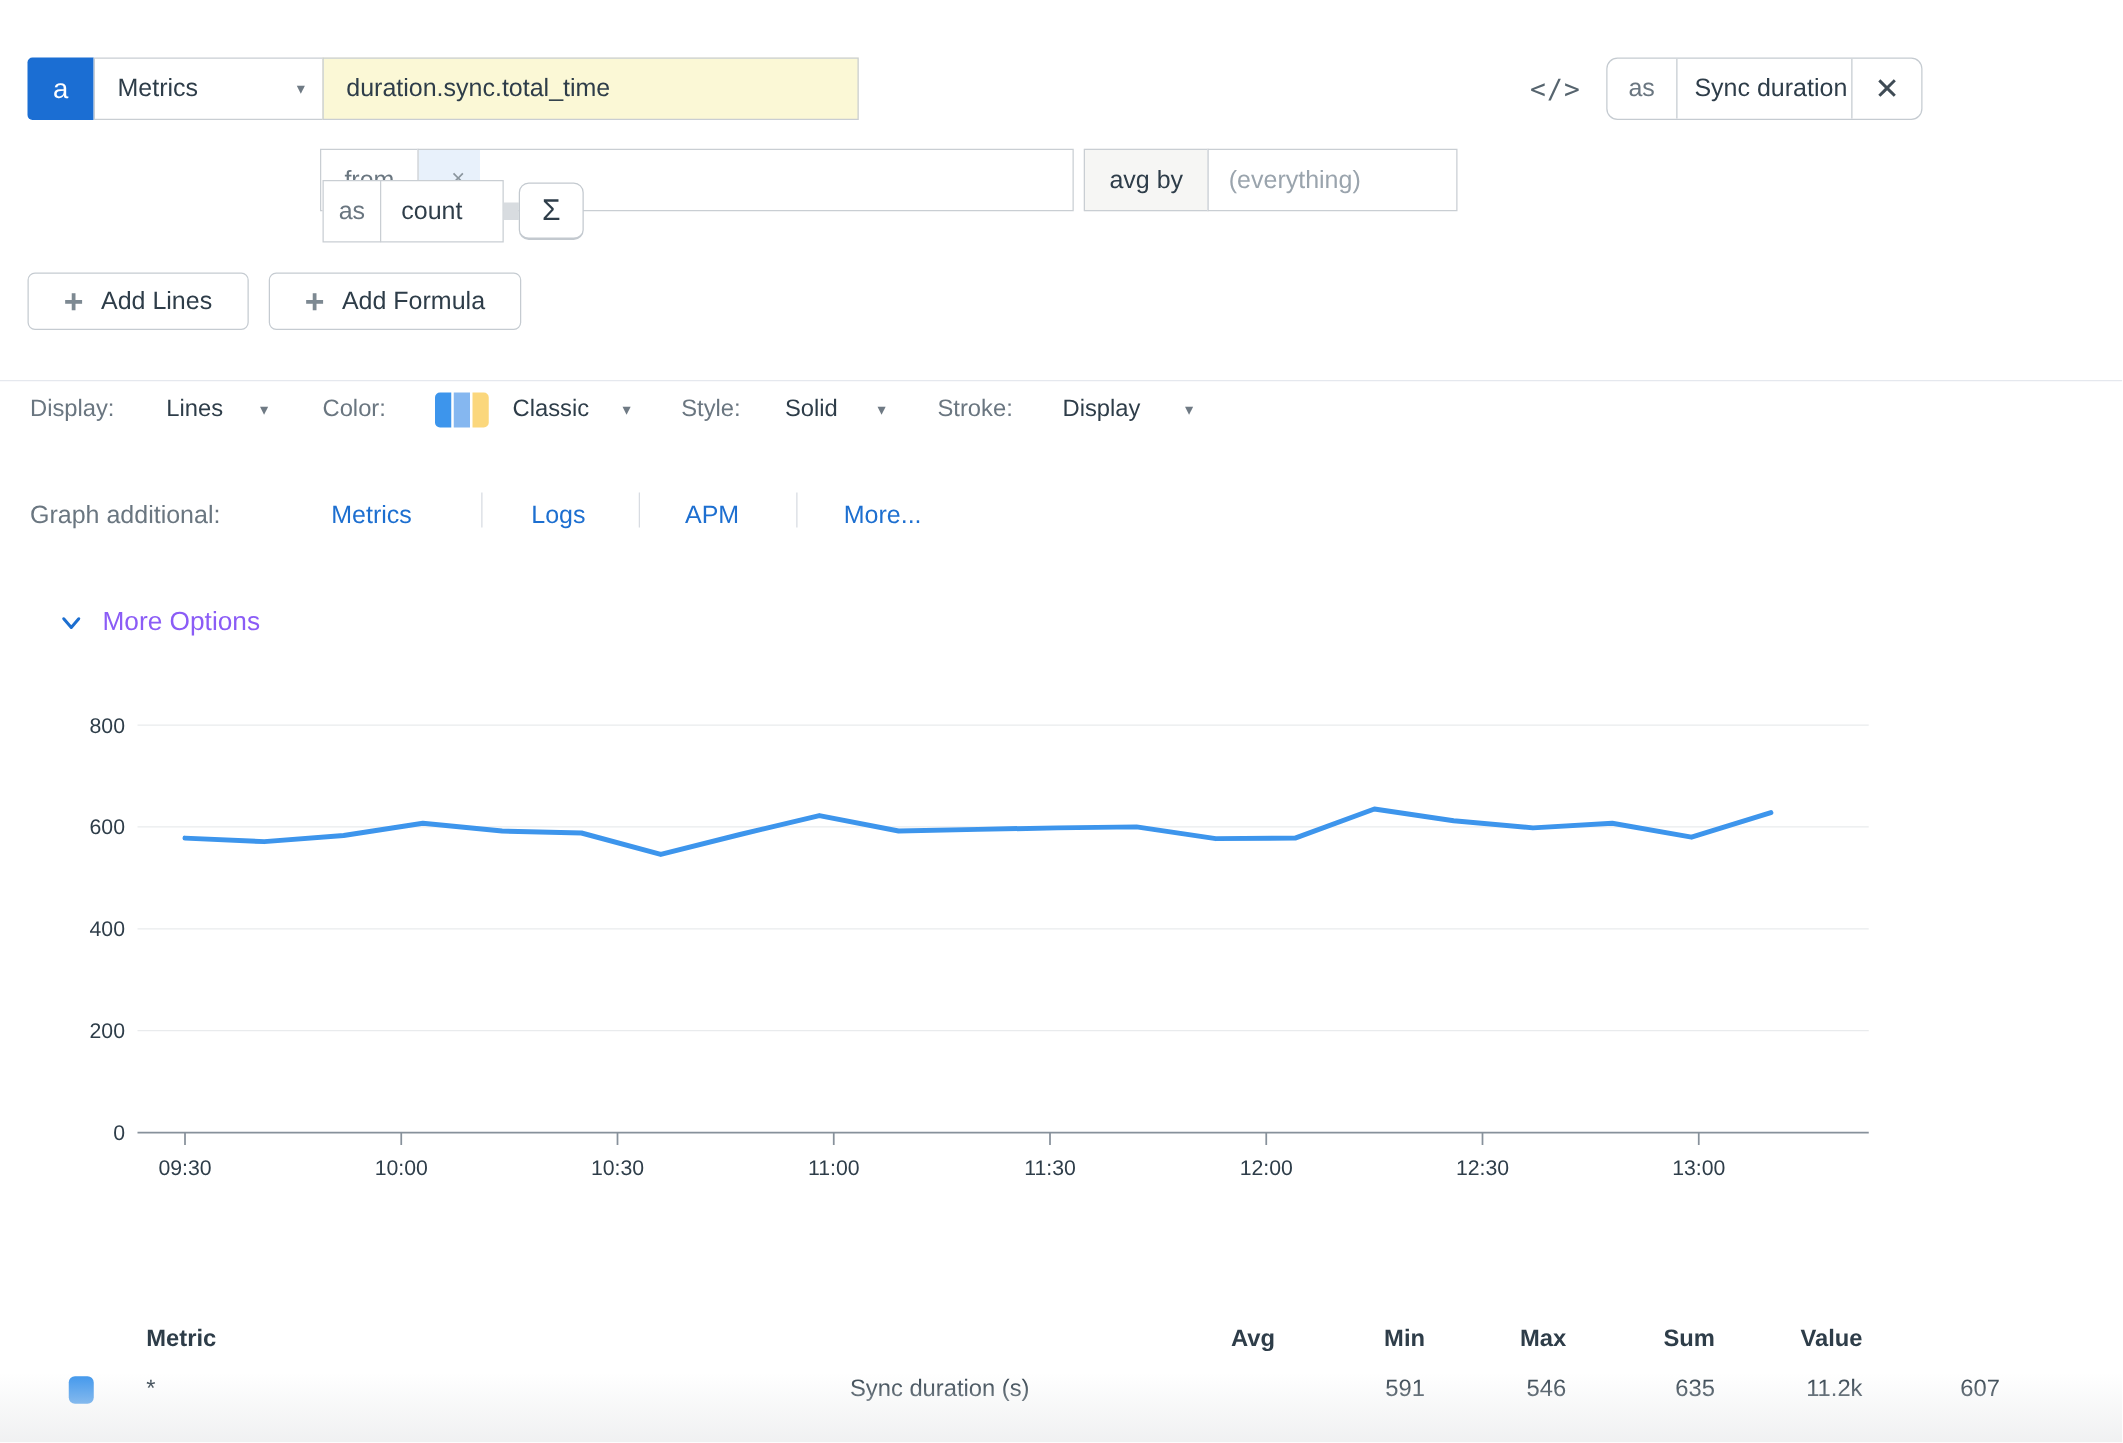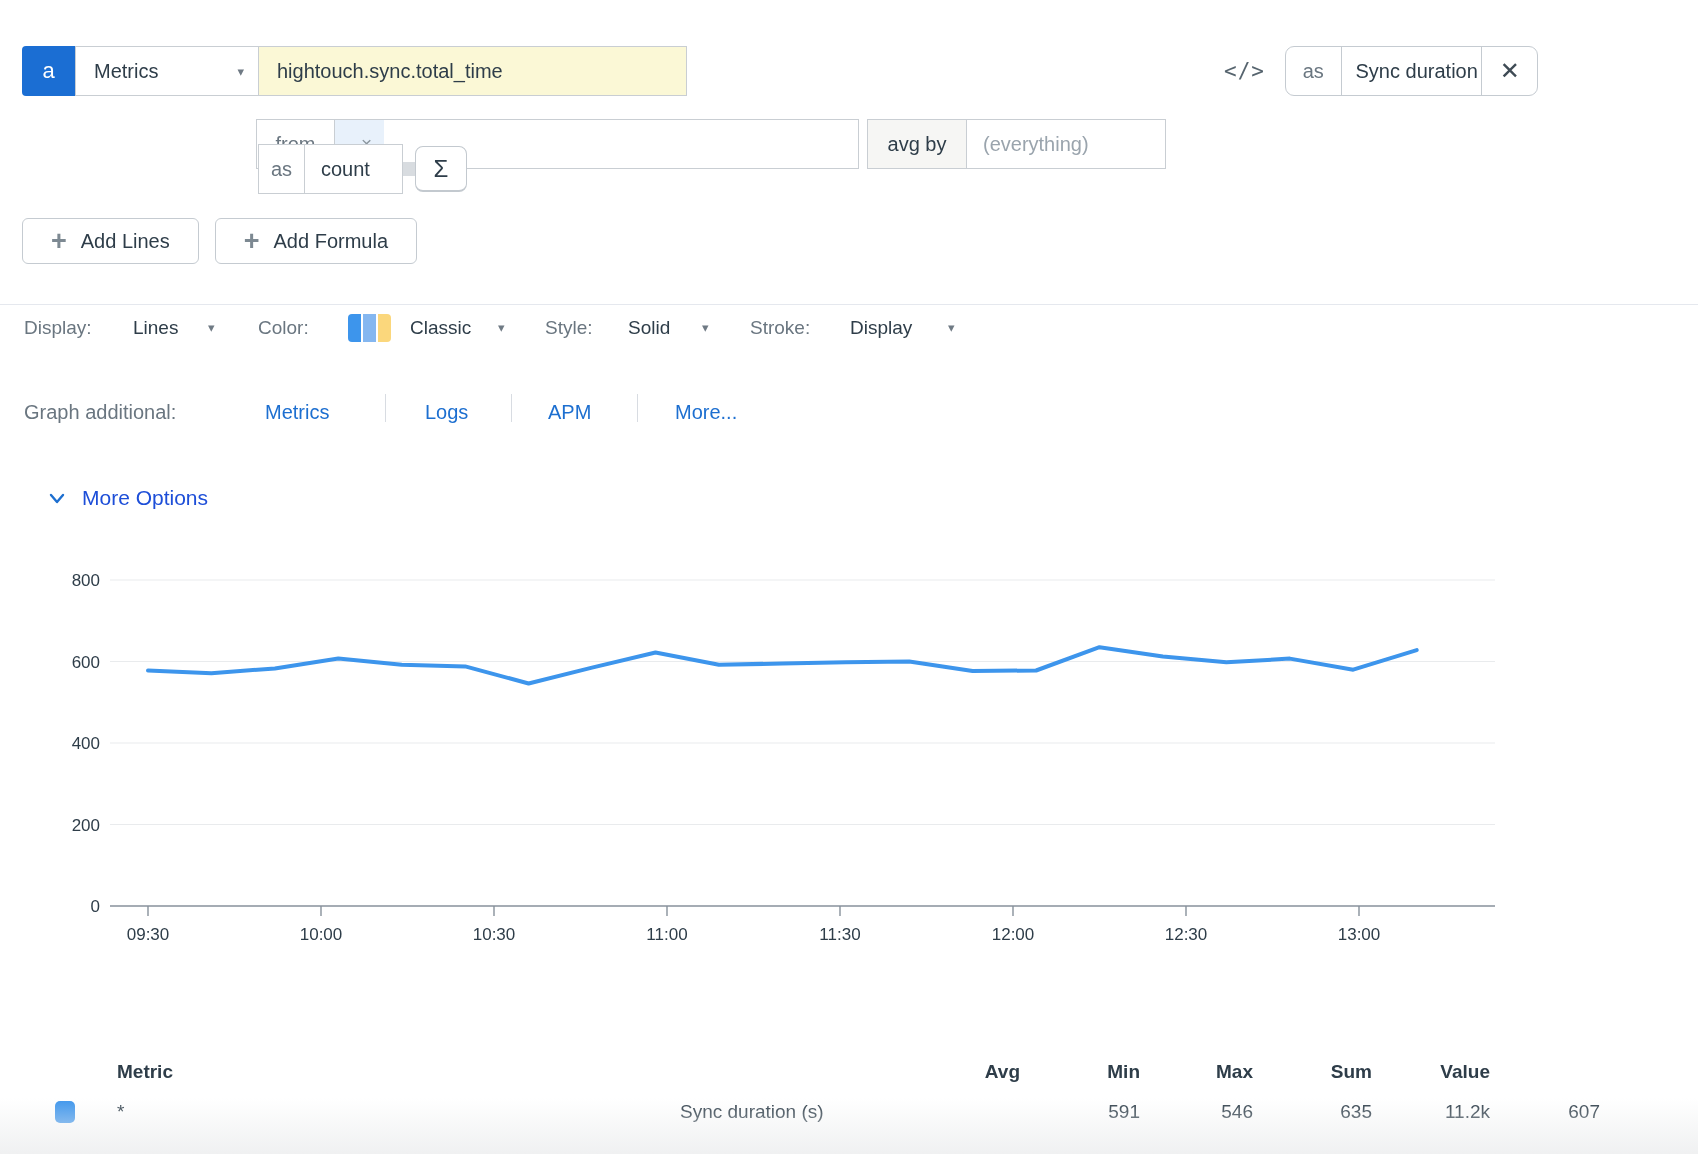--- a/index.html
+++ b/index.html
@@ -62,21 +62,21 @@
   #palette .sq:last-child { border-radius:0 4px 4px 0; }
 
   
   #graph-row { position:absolute; left:0; top:388px; width:1698px; height:40px; font-size:20px; }
   #graph-row .item { position:absolute; top:4px; line-height:40px; }
   #graph-row .glink { color:#1d6fd0; }
   #graph-row .sep { position:absolute; top:6px; width:1px; height:28px; background:#d8dce2; }
 
   
   #more-options { position:absolute; left:46px; top:486px; display:flex; align-items:center; gap:14px;
-                  color:#1d4ed8; font-size:21px; }
+                  color:#8b5cf6; font-size:21px; }
 
   
   #chart-svg { position:absolute; left:0; top:556px; }
 
   
   #summary-table { position:absolute; left:0; top:1054px; width:1698px; padding-left:55px; font-size:19px; }
   .t-grid { display:grid; grid-template-columns:62px 563px 340px 120px 113px 119px 118px 110px; align-items:center; }
   #table-header { height:36px; font-weight:bold; }
   #table-row { height:44px; }
   .num { text-align:right; }
@@ -90,21 +90,21 @@
 
 <div id="screen">
 
   <div id="row1">
     <div id="query-letter">a</div>
     <div id="source-select" class="box">
       <span>Metrics</span>
       <span class="caret">▾</span>
     </div>
     <div id="metric-input" class="box">
-      <span>hightouch.sync.total_time</span>
+      <span>duration.sync.total_time</span>
     </div>
   </div>
   <div id="code-toggle">&lt;/&gt;</div>
   <div id="alias-group">
     <div id="alias-as">as</div>
     <div id="alias-value">Sync duration</div>
     <div id="alias-close">✕</div>
   </div>
 
   <div id="row2">

